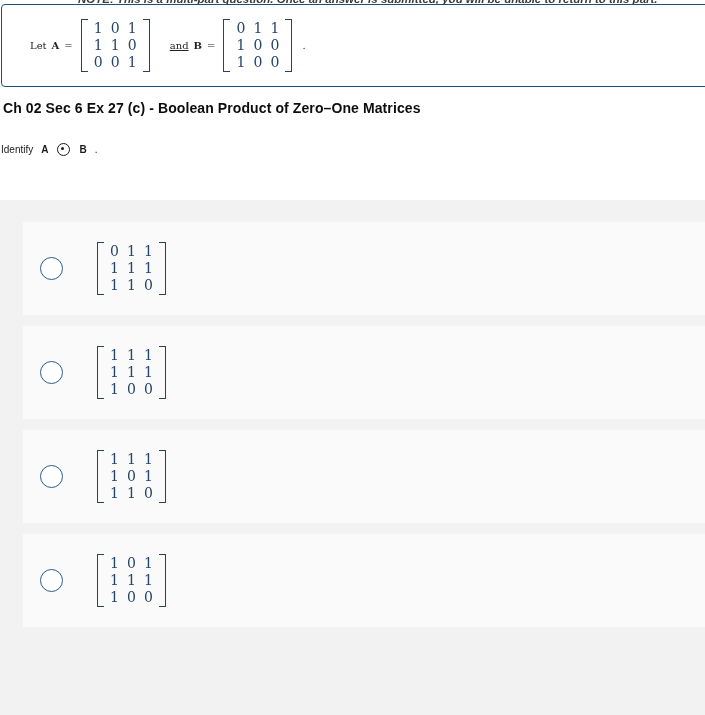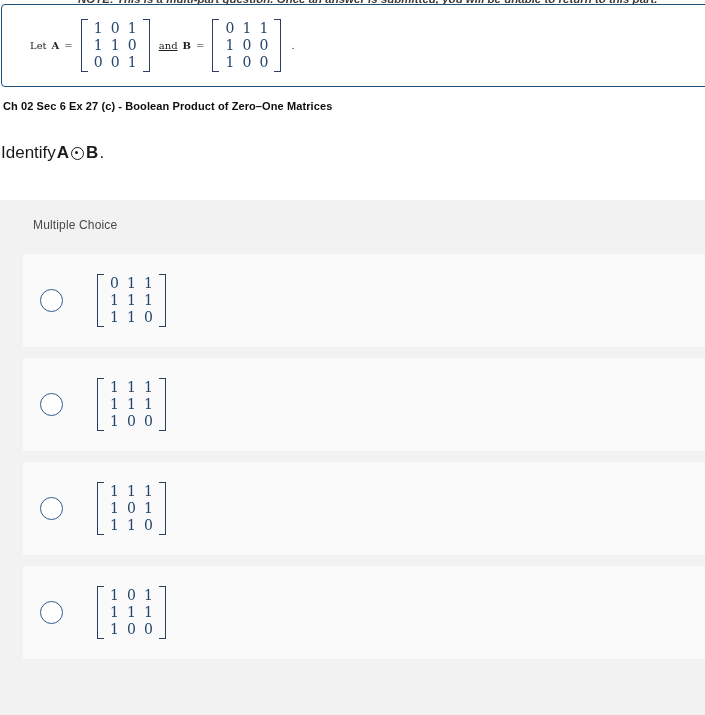--- a/index.html
+++ b/index.html
@@ -98,36 +98,36 @@
     width: 17px;
     text-align: center;
     line-height: 17px;
   }
 
   
   .q-title {
     position: absolute;
     top: 100px;
     left: 3px;
-    font-size: 11px;
+    font-size: 14px;
     font-weight: 700;
     color: #0d0d0d;
     letter-spacing: 0.1px;
   }
 
   
   .q-prompt {
     position: absolute;
     top: 143px;
     left: 1px;
-    font-size: 17px;
+    font-size: 10px;
     color: #1a1a1a;
     display: flex;
     align-items: center;
-    gap: 1px;
+    gap: 8px;
   }
   .q-prompt .bold-var {
     font-weight: 700;
   }
   .odot {
     display: inline-block;
     width: 11px;
     height: 11px;
     border: 1.3px solid #1a1a1a;
     border-radius: 50%;
@@ -209,21 +209,21 @@
             <span class="matrix-cell">0</span>
           </span>
           <span class="matrix-row">
             <span class="matrix-cell">0</span>
             <span class="matrix-cell">0</span>
             <span class="matrix-cell">1</span>
           </span>
         </span>
       <span class="bracket right"></span>
     </span>
-    <span class="math-label" style="margin-left:6px;text-decoration:underline;">and</span>
+    <span class="math-label" style="margin-left:17px;text-decoration:underline;">and</span>
     <span class="math-label math-var">B</span>
     <span class="math-label">=</span>
     <span class="matrix">
       <span class="bracket left"></span>
       <span class="matrix-grid" id="matrix-b-grid">
           <span class="matrix-row">
             <span class="matrix-cell">0</span>
             <span class="matrix-cell">1</span>
             <span class="matrix-cell">1</span>
           </span>
@@ -248,21 +248,20 @@
 
 <div class="q-prompt">
   <span>Identify</span>
   <span class="bold-var">A</span>
   <span class="odot"></span>
   <span class="bold-var">B</span>
   <span>.</span>
 </div>
 
 <div class="answers-wrap">
-  <div class="mc-header">Multiple Choice</div>
   <div class="options-list" id="options-list">
       <div class="option-row">
         <div class="radio"></div>
         <span class="matrix">
           <span class="bracket left"></span>
           <span class="matrix-grid">
             <span class="matrix-row">
               <span class="matrix-cell">0</span>
               <span class="matrix-cell">1</span>
               <span class="matrix-cell">1</span>

